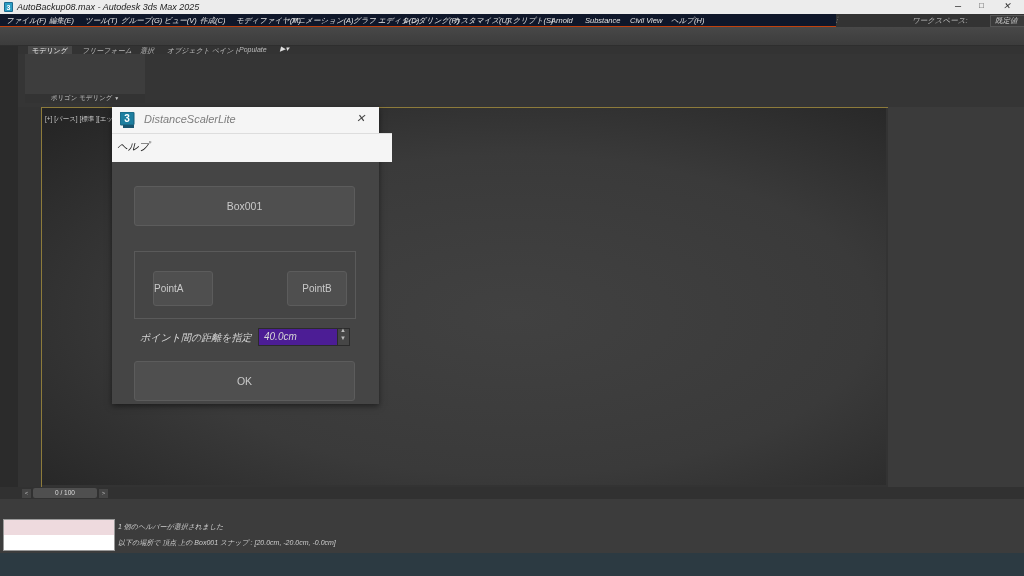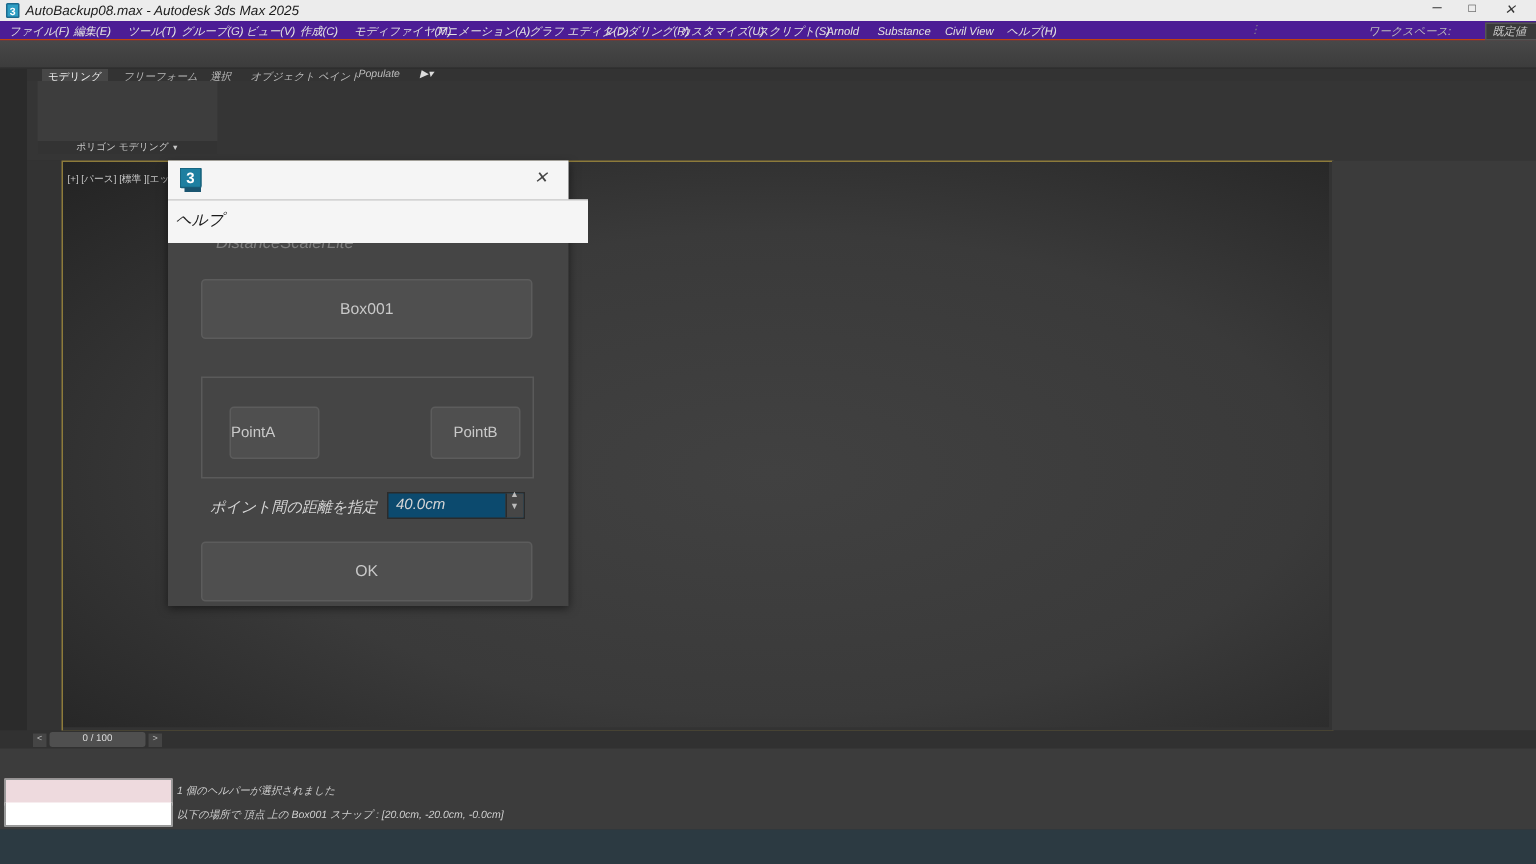--- a/index.html
+++ b/index.html
@@ -16,21 +16,21 @@
         <rect x="1" y="0" width="9" height="10" rx="1" fill="#1b6a8f"></rect>
         <rect x="2" y="1" width="7" height="8" fill="#2e9ec4"></rect>
         <text x="5.5" y="8" font-size="7" fill="#fff" text-anchor="middle" font-weight="bold">3</text>
       </svg>
   <span class="t" style="left:17px;top:2px;font-size:9px;color:#1c1c1c;">AutoBackup08.max - Autodesk 3ds Max 2025</span>
   <span class="t" style="left:955px;top:-1px;font-size:11px;color:#333;">–</span>
   <span class="t" style="left:979px;top:1px;font-size:8px;color:#333;">□</span>
   <span class="t" style="left:1003px;top:1px;font-size:9px;color:#333;">✕</span>
 </div>
 
-<div class="abs" id="menubar" style="left:0;top:14px;width:1024px;height:12px;background:#4c1d95;border-bottom:1px solid #c2410c;font-size:7.5px;color:#e2e2e2;">
+<div class="abs" id="menubar" style="left:0;top:14px;width:836px;height:12px;background:#0f172a;border-bottom:4px solid #c2410c;font-size:7.5px;color:#e2e2e2;">
   <span class="t" style="left:6px;top:2px">ファイル(F)</span>
   <span class="t" style="left:49px;top:2px">編集(E)</span>
   <span class="t" style="left:85px;top:2px">ツール(T)</span>
   <span class="t" style="left:121px;top:2px">グループ(G)</span>
   <span class="t" style="left:164px;top:2px">ビュー(V)</span>
   <span class="t" style="left:200px;top:2px">作成(C)</span>
   <span class="t" style="left:236px;top:2px">モディファイヤ(M)</span>
   <span class="t" style="left:290px;top:2px">アニメーション(A)</span>
   <span class="t" style="left:353px;top:2px">グラフ エディタ(D)</span>
   <span class="t" style="left:403px;top:2px">レンダリング(R)</span>
@@ -85,32 +85,32 @@
 </div>
 
 <div class="abs" id="dialog" style="left:112px;top:107px;width:267px;height:297px;background:#454545;box-shadow:0 2px 6px rgba(0,0,0,0.5);">
   <div class="abs" style="left:0;top:0;width:267px;height:26px;background:#f5f5f5;">
     <svg class="abs" style="left:8px;top:5px" width="15" height="16" viewBox="0 0 15 16">
           <rect x="0" y="0" width="14" height="13" rx="1" fill="#1e7fa0"></rect>
           <rect x="0" y="0" width="14" height="13" rx="1" fill="none" stroke="#16607a"></rect>
           <text x="7" y="10" font-size="10" fill="#fff" text-anchor="middle" font-weight="bold">3</text>
           <rect x="3" y="13" width="11" height="3" fill="#1a5570"></rect>
         </svg>
-    <span class="t" style="left:32px;top:6px;font-size:11px;color:#7d7d7d;margin-top:43px;">DistanceScalerLite</span>
+    <span class="t" style="left:32px;top:6px;font-size:11px;color:#7d7d7d;">DistanceScalerLite</span>
     <span class="t" style="left:244px;top:5px;font-size:11px;color:#444;">✕</span>
   </div>
   <div class="abs" style="left:0;top:26px;width:267px;height:28px;background:#f5f5f5;border-top:1px solid #ddd;padding-left:13px;">
     <span class="t" style="left:5px;top:6px;font-size:10.5px;color:#1a1a1a;">ヘルプ</span>
   </div>
   <div class="abs" style="left:22px;top:79px;width:219px;height:38px;background:#4f4f4f;border:1px solid #5c5c5c;border-radius:3px;color:#c9c9c9;font-size:10.5px;text-align:center;line-height:38px;">Box001</div>
   <div class="abs" style="left:22px;top:144px;width:220px;height:66px;border:1px solid #5a5a5a;"></div>
   <div class="abs" style="left:41px;top:164px;width:58px;height:33px;background:#4f4f4f;border:1px solid #5c5c5c;border-radius:3px;color:#c9c9c9;font-size:10px;text-align:left;line-height:33px;">PointA</div>
   <div class="abs" style="left:175px;top:164px;width:58px;height:33px;background:#4f4f4f;border:1px solid #5c5c5c;border-radius:3px;color:#c9c9c9;font-size:10px;text-align:center;line-height:33px;">PointB</div>
   <span class="t" style="left:28px;top:224px;font-size:10px;color:#d6d6d6;">ポイント間の距離を指定</span>
-  <div class="abs" style="left:146px;top:221px;width:90px;height:16px;background:#0c4a6e;border:1px solid #2b2b2b;">
+  <div class="abs" style="left:146px;top:221px;width:90px;height:16px;background:#4c1d95;border:1px solid #2b2b2b;">
     <span class="t" style="left:5px;top:2px;font-size:10px;color:#d6d6d6;">40.0cm</span>
     <div class="abs" style="right:0;top:0;width:11px;height:16px;border-left:1px solid #2b2b2b;background:#464646;">
       <span class="t" style="left:2px;top:-2px;font-size:6px;color:#bbb;">▲</span>
       <span class="t" style="left:2px;top:6px;font-size:6px;color:#bbb;">▼</span>
     </div>
   </div>
   <div class="abs" style="left:22px;top:254px;width:219px;height:38px;background:#4f4f4f;border:1px solid #5c5c5c;border-radius:3px;color:#c9c9c9;font-size:10.5px;text-align:center;line-height:38px;">OK</div>
 </div>
 
 <div class="abs" id="rpanel" style="left:888px;top:107px;width:136px;height:380px;background:#3b3b3b;font-size:7px;color:#c4c4c4;"></div>

